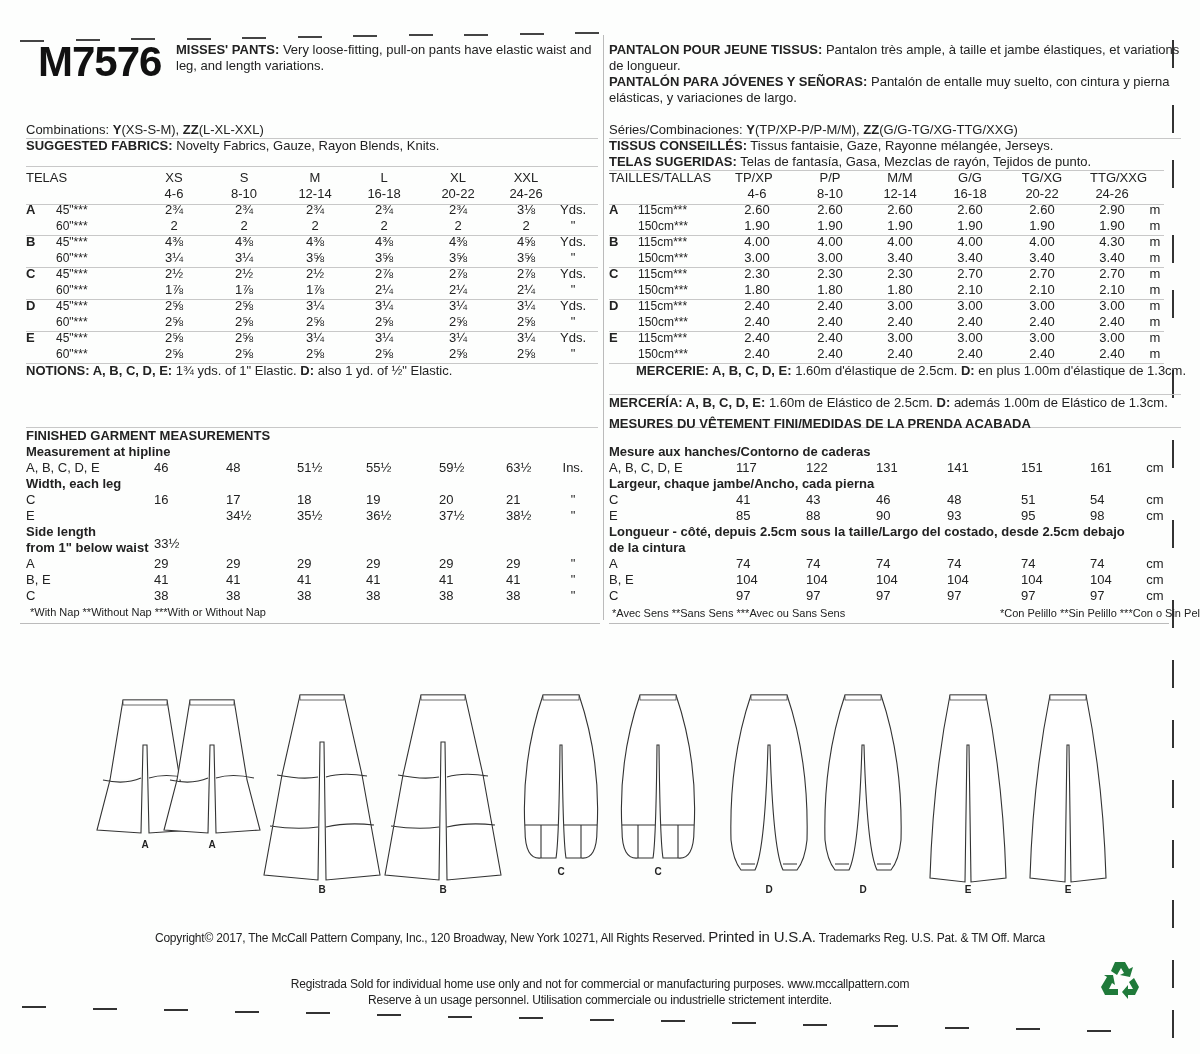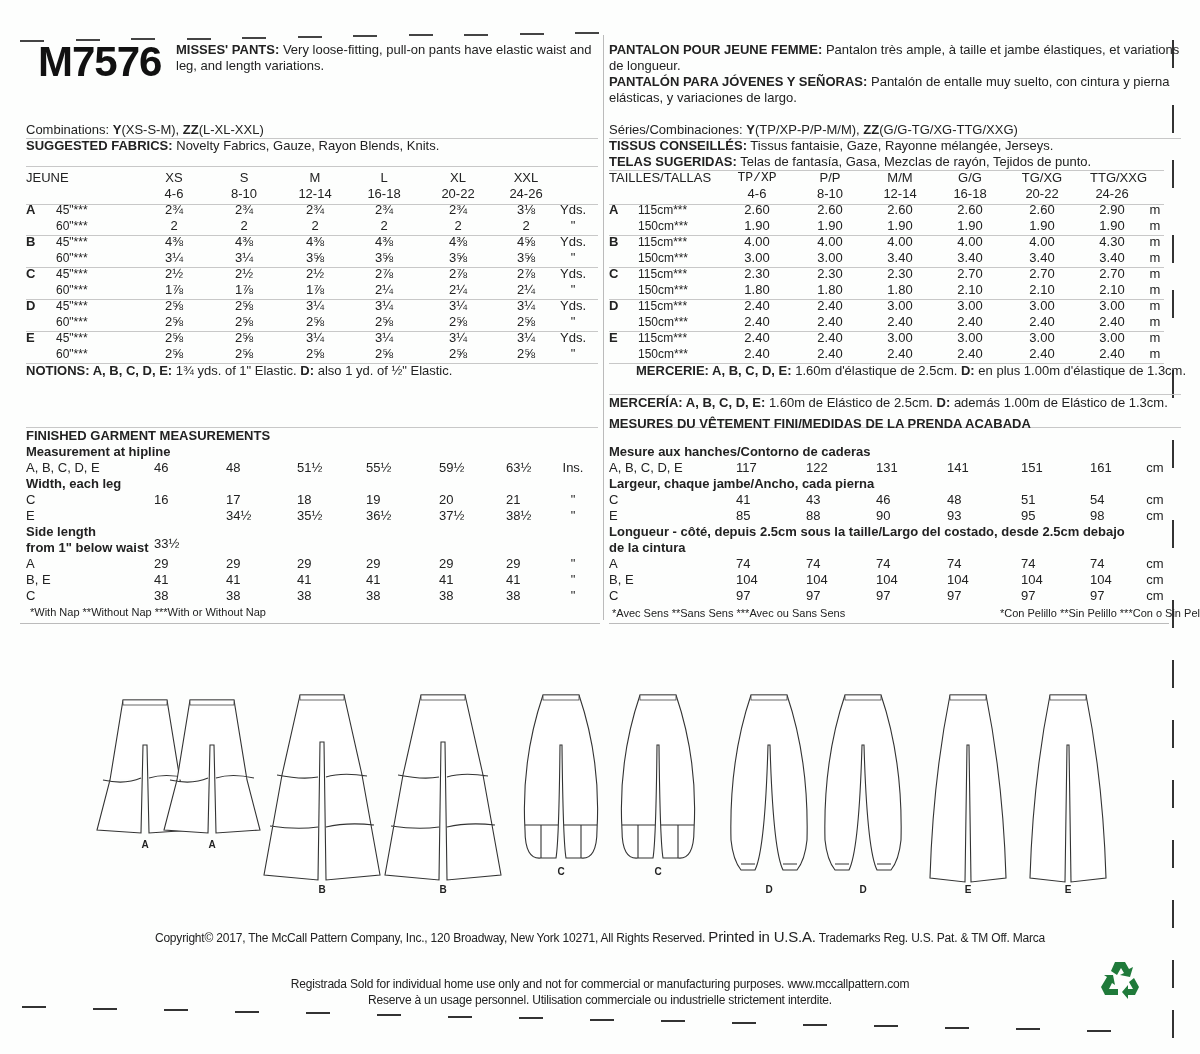--- a/index.html
+++ b/index.html
@@ -76,21 +76,21 @@
   </div>
 
 <div class="vdiv"></div>
 
 <div class="code">M7576</div>
 <div class="desc" style="left:176px; top:42px; width:420px;">
   <b>MISSES' PANTS:</b>
   <span>Very loose-fitting, pull-on pants have elastic waist and leg, and length variations.</span>
 </div>
 <div class="desc" style="left:609px; top:42px; width:572px;">
-  <b>PANTALON POUR JEUNE FEMME:</b>
+  <b>PANTALON POUR JEUNE TISSUS:</b>
   <span>Pantalon très ample, à taille et jambe élastiques, et variations de longueur.</span>
 </div>
 <div class="desc" style="left:609px; top:74px; width:572px;">
   <b>PANTALÓN PARA JÓVENES Y SEÑORAS:</b>
   <span>Pantalón de entalle muy suelto, con cintura y pierna elásticas, y variaciones de largo.</span>
 </div>
 
 <div class="txt13" style="left:26px; top:122px;">
   <span>Combinations:</span>
   <b>Y</b><span>(XS-S-M),</span>
@@ -113,21 +113,21 @@
   <b>TISSUS CONSEILLÉS:</b>
   <span>Tissus fantaisie, Gaze, Rayonne mélangée, Jerseys.</span>
 </div>
 <div class="txt13" style="left:609px; top:154px;">
   <b>TELAS SUGERIDAS:</b>
   <span>Telas de fantasía, Gasa, Mezclas de rayón, Tejidos de punto.</span>
 </div>
 <div class="rule" style="left:609px; top:170px; width:555px;"></div>
 
 <div id="yard-en">
-    <div class="txt13" style="left:26px; top:170px;">JEUNE</div>
+    <div class="txt13" style="left:26px; top:170px;">TELAS</div>
     <div class="txt13" style="left:152px; top:170px; width:44px; text-align:center;">XS</div>
     <div class="txt13" style="left:222px; top:170px; width:44px; text-align:center;">S</div>
     <div class="txt13" style="left:293px; top:170px; width:44px; text-align:center;">M</div>
     <div class="txt13" style="left:362px; top:170px; width:44px; text-align:center;">L</div>
     <div class="txt13" style="left:436px; top:170px; width:44px; text-align:center;">XL</div>
     <div class="txt13" style="left:504px; top:170px; width:44px; text-align:center;">XXL</div>
     <div class="txt13" style="left:152px; top:186px; width:44px; text-align:center;">4-6</div>
     <div class="txt13" style="left:222px; top:186px; width:44px; text-align:center;">8-10</div>
     <div class="txt13" style="left:293px; top:186px; width:44px; text-align:center;">12-14</div>
     <div class="txt13" style="left:362px; top:186px; width:44px; text-align:center;">16-18</div>
@@ -221,21 +221,21 @@
     <div class="txt13" style="left:293px; top:346px; width:44px; text-align:center;">2⅝</div>
     <div class="txt13" style="left:362px; top:346px; width:44px; text-align:center;">2⅝</div>
     <div class="txt13" style="left:436px; top:346px; width:44px; text-align:center;">2⅝</div>
     <div class="txt13" style="left:504px; top:346px; width:44px; text-align:center;">2⅝</div>
     <div class="txt13" style="left:558px; top:346px; width:30px; text-align:center;">"</div>
     <div class="rule" style="left:26px; top:363px; width:572px;"></div>
   </div>
 
 <div id="yard-fr">
     <div class="txt13" style="left:609px; top:170px;">TAILLES/TALLAS</div>
-    <div class="txt13" style="left:735px; top:170px; width:44px; text-align:center;font-family:Liberation Mono, monospace;">TP/XP</div>
+    <div class="txt13" style="left:735px; top:170px; width:44px; text-align:left;">TP/XP</div>
     <div class="txt13" style="left:808px; top:170px; width:44px; text-align:center;">P/P</div>
     <div class="txt13" style="left:878px; top:170px; width:44px; text-align:center;">M/M</div>
     <div class="txt13" style="left:948px; top:170px; width:44px; text-align:center;">G/G</div>
     <div class="txt13" style="left:1020px; top:170px; width:44px; text-align:center;">TG/XG</div>
     <div class="txt13" style="left:1090px; top:170px; width:44px; text-align:left;">TTG/XXG</div>
     <div class="txt13" style="left:735px; top:186px; width:44px; text-align:center;">4-6</div>
     <div class="txt13" style="left:808px; top:186px; width:44px; text-align:center;">8-10</div>
     <div class="txt13" style="left:878px; top:186px; width:44px; text-align:center;">12-14</div>
     <div class="txt13" style="left:948px; top:186px; width:44px; text-align:center;">16-18</div>
     <div class="txt13" style="left:1020px; top:186px; width:44px; text-align:center;">20-22</div>

